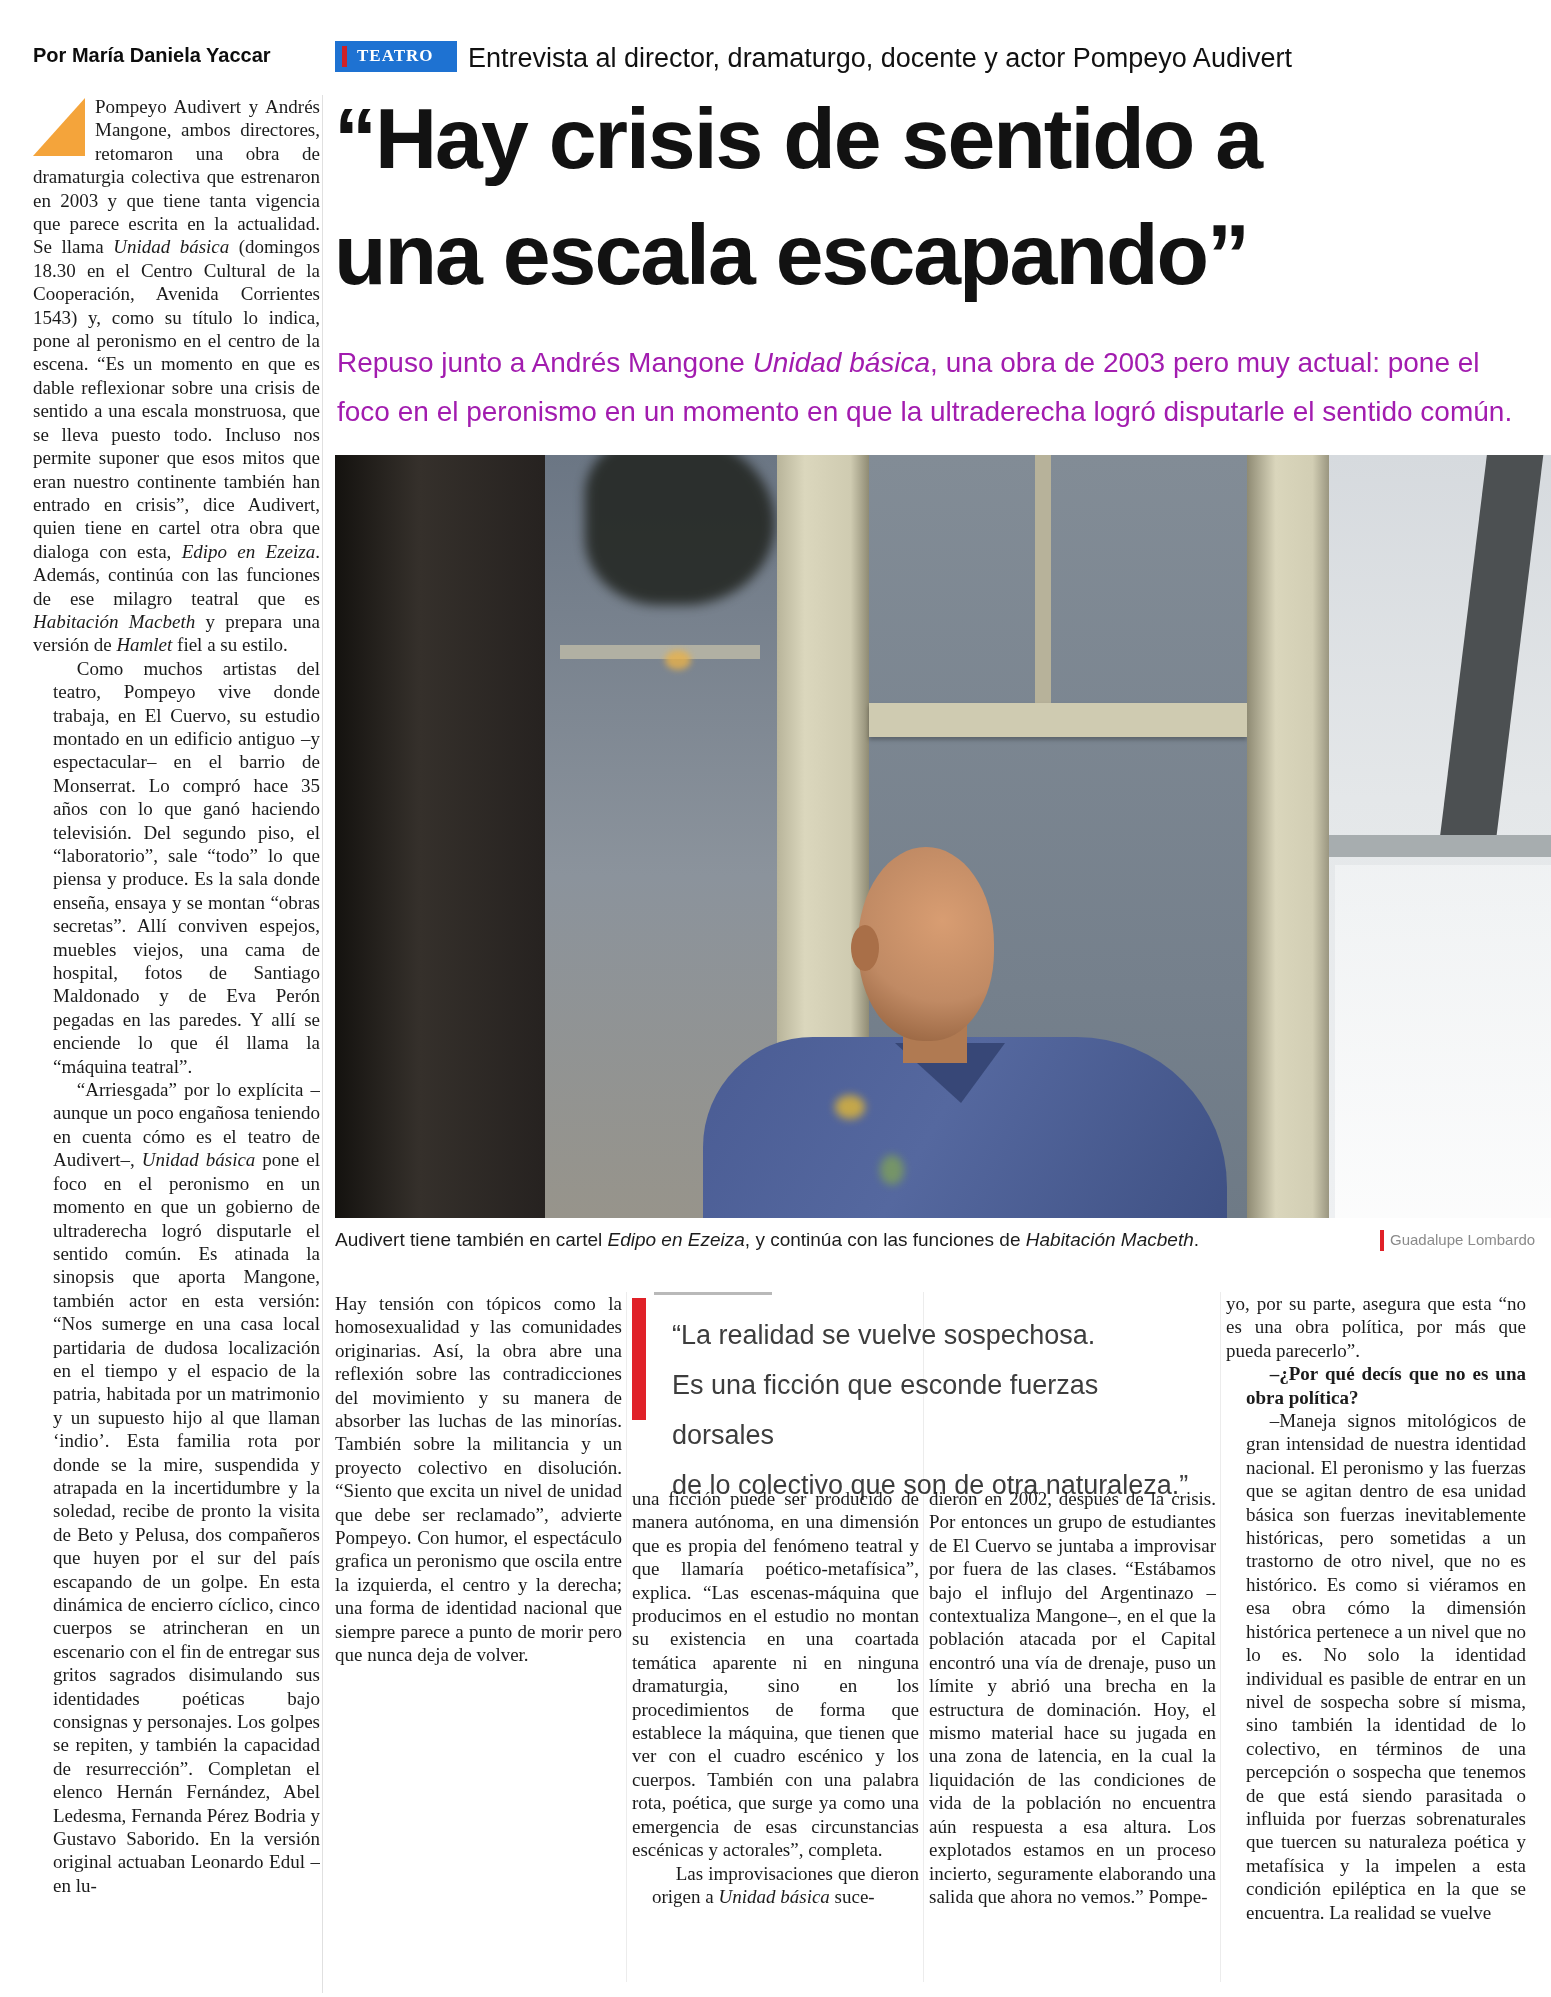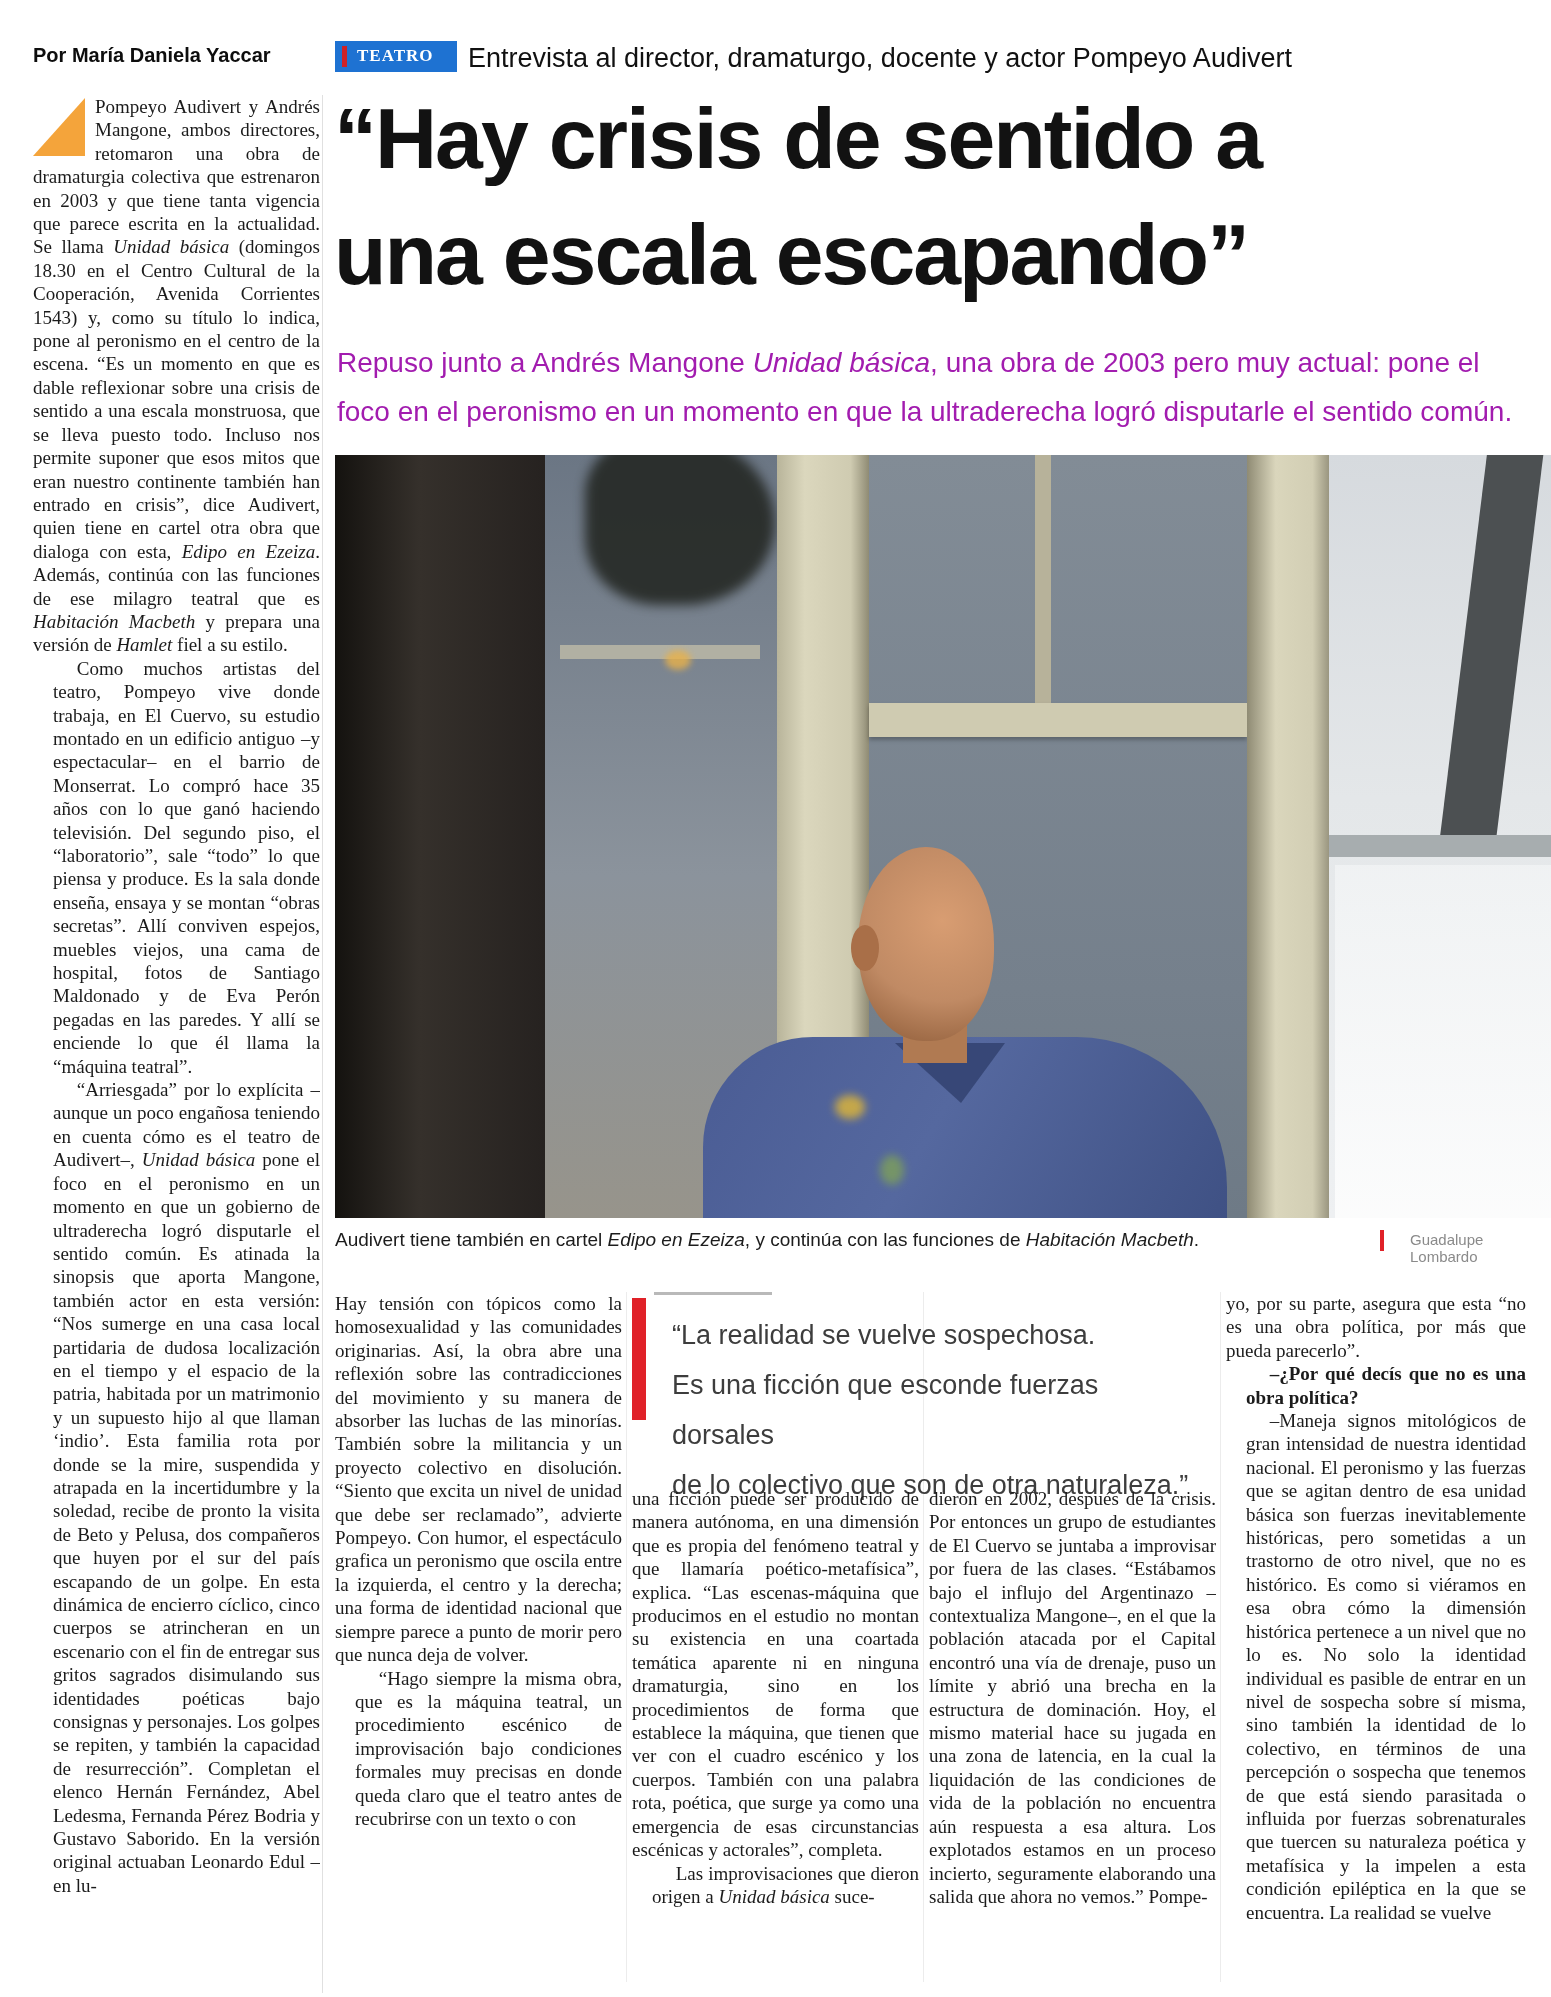--- a/index.html
+++ b/index.html
@@ -69,21 +69,21 @@
   .ph-shirt{left:368px;top:582px;width:524px;height:181px;border-radius:110px 150px 0 0;
             background:linear-gradient(120deg,#4a5c94,#55689f 45%,#3f5184);}
   .ph-collar{left:560px;top:588px;width:110px;height:60px;background:#334270;
              clip-path:polygon(0 0,100% 0,60% 100%);opacity:.85;}
   .ph-glow1{left:500px;top:640px;width:30px;height:24px;background:#d9b33c;border-radius:50%;filter:blur(4px);opacity:.85;}
   .ph-glow2{left:545px;top:700px;width:24px;height:30px;background:#7ea05a;border-radius:50%;filter:blur(4px);opacity:.8;}
   
   .caption{position:absolute;left:335px;top:1229px;width:1020px;font-family:"Liberation Sans",sans-serif;
            font-size:19px;color:#1c1c1c;}
   .credit{position:absolute;left:1390px;top:1231px;font-family:"Liberation Sans",sans-serif;
-          font-size:15px;color:#8a8a8a;margin-left:20px;}
+          font-size:15px;color:#8a8a8a;}
   .credit-bar{position:absolute;left:1380px;top:1230px;width:4px;height:21px;background:#e02128;}
   i{font-style:italic;}
 </style>
 </head>
 <body>
 
 <div class="page">
 
   <div class="byline">Por María Daniela Yaccar</div>
   <div class="section-tag">
@@ -145,21 +145,20 @@
     <div class="triangle"></div>
     <div>
         <p class="para">Pompeyo Audivert y Andrés Mangone, ambos directores, retomaron una obra de dramaturgia colectiva que estrenaron en 2003 y que tiene tanta vigencia que parece escrita en la actualidad. Se llama <i>Unidad básica</i> (domingos 18.30 en el Centro Cultural de la Cooperación, Avenida Corrientes 1543) y, como su título lo indica, pone al peronismo en el centro de la escena. “Es un momento en que es dable reflexionar sobre una crisis de sentido a una escala monstruosa, que se lleva puesto todo. Incluso nos permite suponer que esos mitos que eran nuestro continente también han entrado en crisis”, dice Audivert, quien tiene en cartel otra obra que dialoga con esta, <i>Edipo en Ezeiza</i>. Además, continúa con las funciones de ese milagro teatral que es <i>Habitación Macbeth</i> y prepara una versión de <i>Hamlet</i> fiel a su estilo.</p>
         <p class="para">Como muchos artistas del teatro, Pompeyo vive donde trabaja, en El Cuervo, su estudio montado en un edificio antiguo –y espectacular– en el barrio de Monserrat. Lo compró hace 35 años con lo que ganó haciendo televisión. Del segundo piso, el “laboratorio”, sale “todo” lo que piensa y produce. Es la sala donde enseña, ensaya y se montan “obras secretas”. Allí conviven espejos, muebles viejos, una cama de hospital, fotos de Santiago Maldonado y de Eva Perón pegadas en las paredes. Y allí se enciende lo que él llama la “máquina teatral”.</p>
         <p class="para">“Arriesgada” por lo explícita –aunque un poco engañosa teniendo en cuenta cómo es el teatro de Audivert–, <i>Unidad básica</i> pone el foco en el peronismo en un momento en que un gobierno de ultraderecha logró disputarle el sentido común. Es atinada la sinopsis que aporta Mangone, también actor en esta versión: “Nos sumerge en una casa local partidaria de dudosa localización en el tiempo y el espacio de la patria, habitada por un matrimonio y un supuesto hijo al que llaman ‘indio’. Esta familia rota por donde se la mire, suspendida y atrapada en la incertidumbre y la soledad, recibe de pronto la visita de Beto y Pelusa, dos compañeros que huyen por el sur del país escapando de un golpe. En esta dinámica de encierro cíclico, cinco cuerpos se atrincheran en un escenario con el fin de entregar sus gritos sagrados disimulando sus identidades poéticas bajo consignas y personajes. Los golpes se repiten, y también la capacidad de resurrección”. Completan el elenco Hernán Fernández, Abel Ledesma, Fernanda Pérez Bodria y Gustavo Saborido. En la versión original actuaban Leonardo Edul –en lu-</p>
       </div>
   </div>
   <div class="bodycol col2">
     <div>
         <p class="para">Hay tensión con tópicos como la homosexualidad y las comunidades originarias. Así, la obra abre una reflexión sobre las contradicciones del movimiento y su manera de absorber las luchas de las minorías. También sobre la militancia y un proyecto colectivo en disolución. “Siento que excita un nivel de unidad que debe ser reclamado”, advierte Pompeyo. Con humor, el espectáculo grafica un peronismo que oscila entre la izquierda, el centro y la derecha; una forma de identidad nacional que siempre parece a punto de morir pero que nunca deja de volver.</p>
-        <p class="para">“Hago siempre la misma obra, que es la máquina teatral, un procedimiento escénico de improvisación bajo condiciones formales muy precisas en donde queda claro que el teatro antes de recubrirse con un texto o con</p>
       </div>
   </div>
   <div class="bodycol col3">
     <div>
         <p class="para">una ficción puede ser producido de manera autónoma, en una dimensión que es propia del fenómeno teatral y que llamaría poético-metafísica”, explica. “Las escenas-máquina que producimos en el estudio no montan su existencia en una coartada temática aparente ni en ninguna dramaturgia, sino en los procedimientos de forma que establece la máquina, que tienen que ver con el cuadro escénico y los cuerpos. También con una palabra rota, poética, que surge ya como una emergencia de esas circunstancias escénicas y actorales”, completa.</p>
         <p class="para">Las improvisaciones que dieron origen a <i>Unidad básica</i> suce-</p>
       </div>
   </div>
   <div class="bodycol col4">
     <div>

